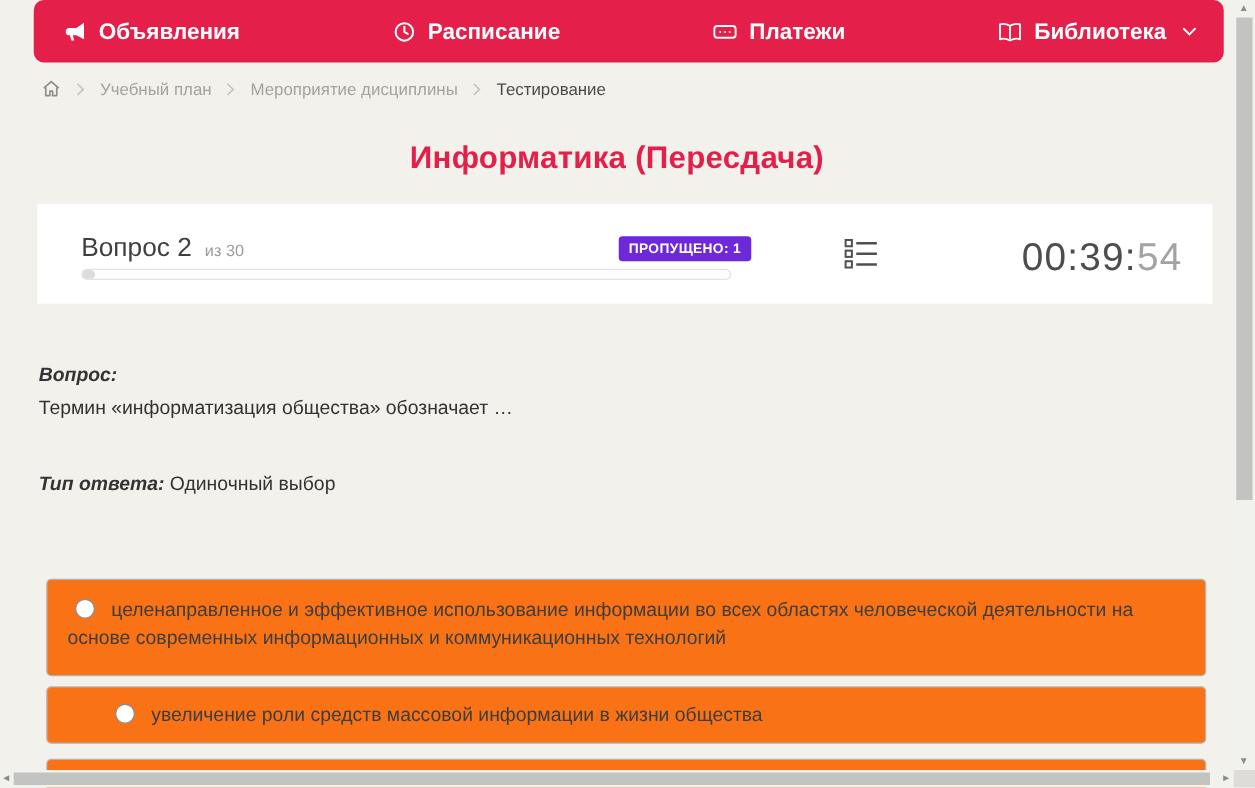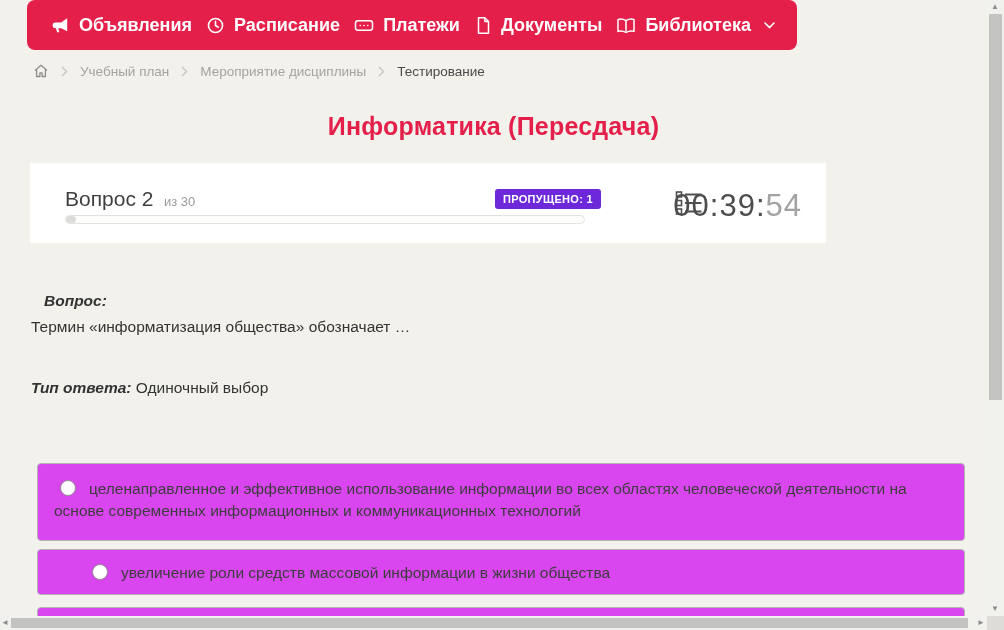--- a/index.html
+++ b/index.html
@@ -4,21 +4,21 @@
 <style>
   html,body{margin:0;padding:0;}
   body{
     width:1004px;height:630px;position:relative;overflow:hidden;
     background:#f2f1ec;
     font-family:"Liberation Sans",sans-serif;
     -webkit-font-smoothing:antialiased;
   }
   
   .navbar{
-    position:absolute;left:27px;top:0;width:770px;height:50px;
+    position:absolute;left:27px;top:0;width:952px;height:50px;
     background:#e4204a;border-radius:8px;
     display:flex;align-items:center;justify-content:space-between;
     padding:0 22px 0 24px;box-sizing:border-box;
   }
   .nav-item{
     display:flex;align-items:center;gap:9px;color:#fff;
     font-weight:bold;font-size:18px;height:100%;cursor:pointer;white-space:nowrap;
   }
   .nav-item.active{background:#15365e;border-radius:10px;padding:0 15px;}
   .nav-item svg{display:block;}
@@ -30,48 +30,48 @@
   }
   .crumb{cursor:pointer;}
   .crumb.current{color:#4a4a4a;cursor:default;}
   .bc-sep{display:flex;align-items:center;}
   
   .page-title{
     position:absolute;top:112px;left:0;width:987px;text-align:center;
     color:#e4204a;font-size:25px;font-weight:bold;letter-spacing:.2px;
   }
   
-  .qcard{position:absolute;left:30px;top:163px;width:796px;height:80px;background:#ffffff;}
+  .qcard{position:absolute;left:30px;top:163px;width:940px;height:80px;background:#ffffff;}
   .qnum-row{position:absolute;left:35px;top:24px;white-space:nowrap;}
   .qnum{font-size:21px;color:#3f3f3f;}
   .qof{font-size:13px;color:#9b9b9b;margin-left:6px;}
   .badge{
     position:absolute;left:465px;top:26px;background:#6d28d9;color:#fff;
     font-size:11px;font-weight:bold;padding:4px 8px;border-radius:3px;
     letter-spacing:.3px;white-space:nowrap;
   }
   .progress{
     position:absolute;left:35px;top:52px;width:518px;height:7px;
     border:1px solid #e2e2e1;border-radius:5px;background:#fdfdfc;
   }
   .progress-fill{height:100%;width:2%;background:#dcdcda;border-radius:5px;}
   .list-icon{position:absolute;left:645px;top:26px;cursor:pointer;}
   .timer{
     position:absolute;right:24px;top:25px;font-size:31px;font-weight:300;
     color:#4d4d4d;letter-spacing:1px;white-space:nowrap;
   }
   .timer .sec{color:#a3a3a3;}
   
-  .q-label{position:absolute;left:31px;top:292px;font-size:15.5px;font-weight:bold;font-style:italic;color:#333;margin-left:13px;}
+  .q-label{position:absolute;left:31px;top:292px;font-size:15.5px;font-weight:bold;font-style:italic;color:#333;}
   .q-text{position:absolute;left:31px;top:318px;font-size:15.5px;color:#333;}
   .q-type{position:absolute;left:31px;top:379px;font-size:15.5px;color:#333;}
   .q-type .t-label{font-weight:bold;font-style:italic;}
   
   .option{
-    position:absolute;left:37px;width:928px;background:#d946ef;
+    position:absolute;left:37px;width:928px;background:#f97316;
     border:1px solid #b3b3b3;border-radius:4px;box-sizing:border-box;
     padding:14px 16px;font-size:15.5px;color:#3d3d3d;line-height:22px;
     overflow:hidden;cursor:pointer;
   }
   .option .radio{
     display:inline-block;width:14px;height:14px;border:1px solid #8e8e8e;
     border-radius:50%;background:#fff;vertical-align:-2px;margin:0 13px 0 6px;
   }
   .opt1{top:463px;height:78px;}
   .opt2{top:549px;height:46px;padding-top:12px;padding-left:48px;}
@@ -118,29 +118,20 @@
       <svg width="20" height="19" viewBox="0 0 20 19" fill="none" stroke="#fff" stroke-width="1.5">
         <rect x="1.5" y="4.8" width="17" height="9.4" rx="2.4"></rect>
         <circle cx="6.2" cy="9.5" r="0.8" fill="#fff" stroke="none"></circle>
         <circle cx="10" cy="9.5" r="0.8" fill="#fff" stroke="none"></circle>
         <circle cx="13.8" cy="9.5" r="0.8" fill="#fff" stroke="none"></circle>
       </svg>
     </span>
     <span>Платежи</span>
   </div>
 
-  <div class="nav-item">
-    <span>
-      <svg width="18" height="19" viewBox="0 0 18 19" fill="none" stroke="#fff" stroke-width="1.5" stroke-linejoin="round">
-        <path d="M4.5 1.8h6.3l3.7 3.7v11.7H4.5z"></path>
-        <path d="M10.8 1.8v3.7h3.7"></path>
-      </svg>
-    </span>
-    <span>Документы</span>
-  </div>
 
   <div class="nav-item">
     <span>
       <svg width="20" height="19" viewBox="0 0 20 19" fill="none" stroke="#fff" stroke-width="1.5" stroke-linejoin="round">
         <path d="M2 3.6c2.2-.8 4.8-.7 8 1 3.2-1.7 5.8-1.8 8-1v11.8c-2.2-.8-4.8-.7-8 1-3.2-1.7-5.8-1.8-8-1z"></path>
         <path d="M10 4.6v10.8"></path>
       </svg>
     </span>
     <span>Библиотека</span>
     <span class="chev">

